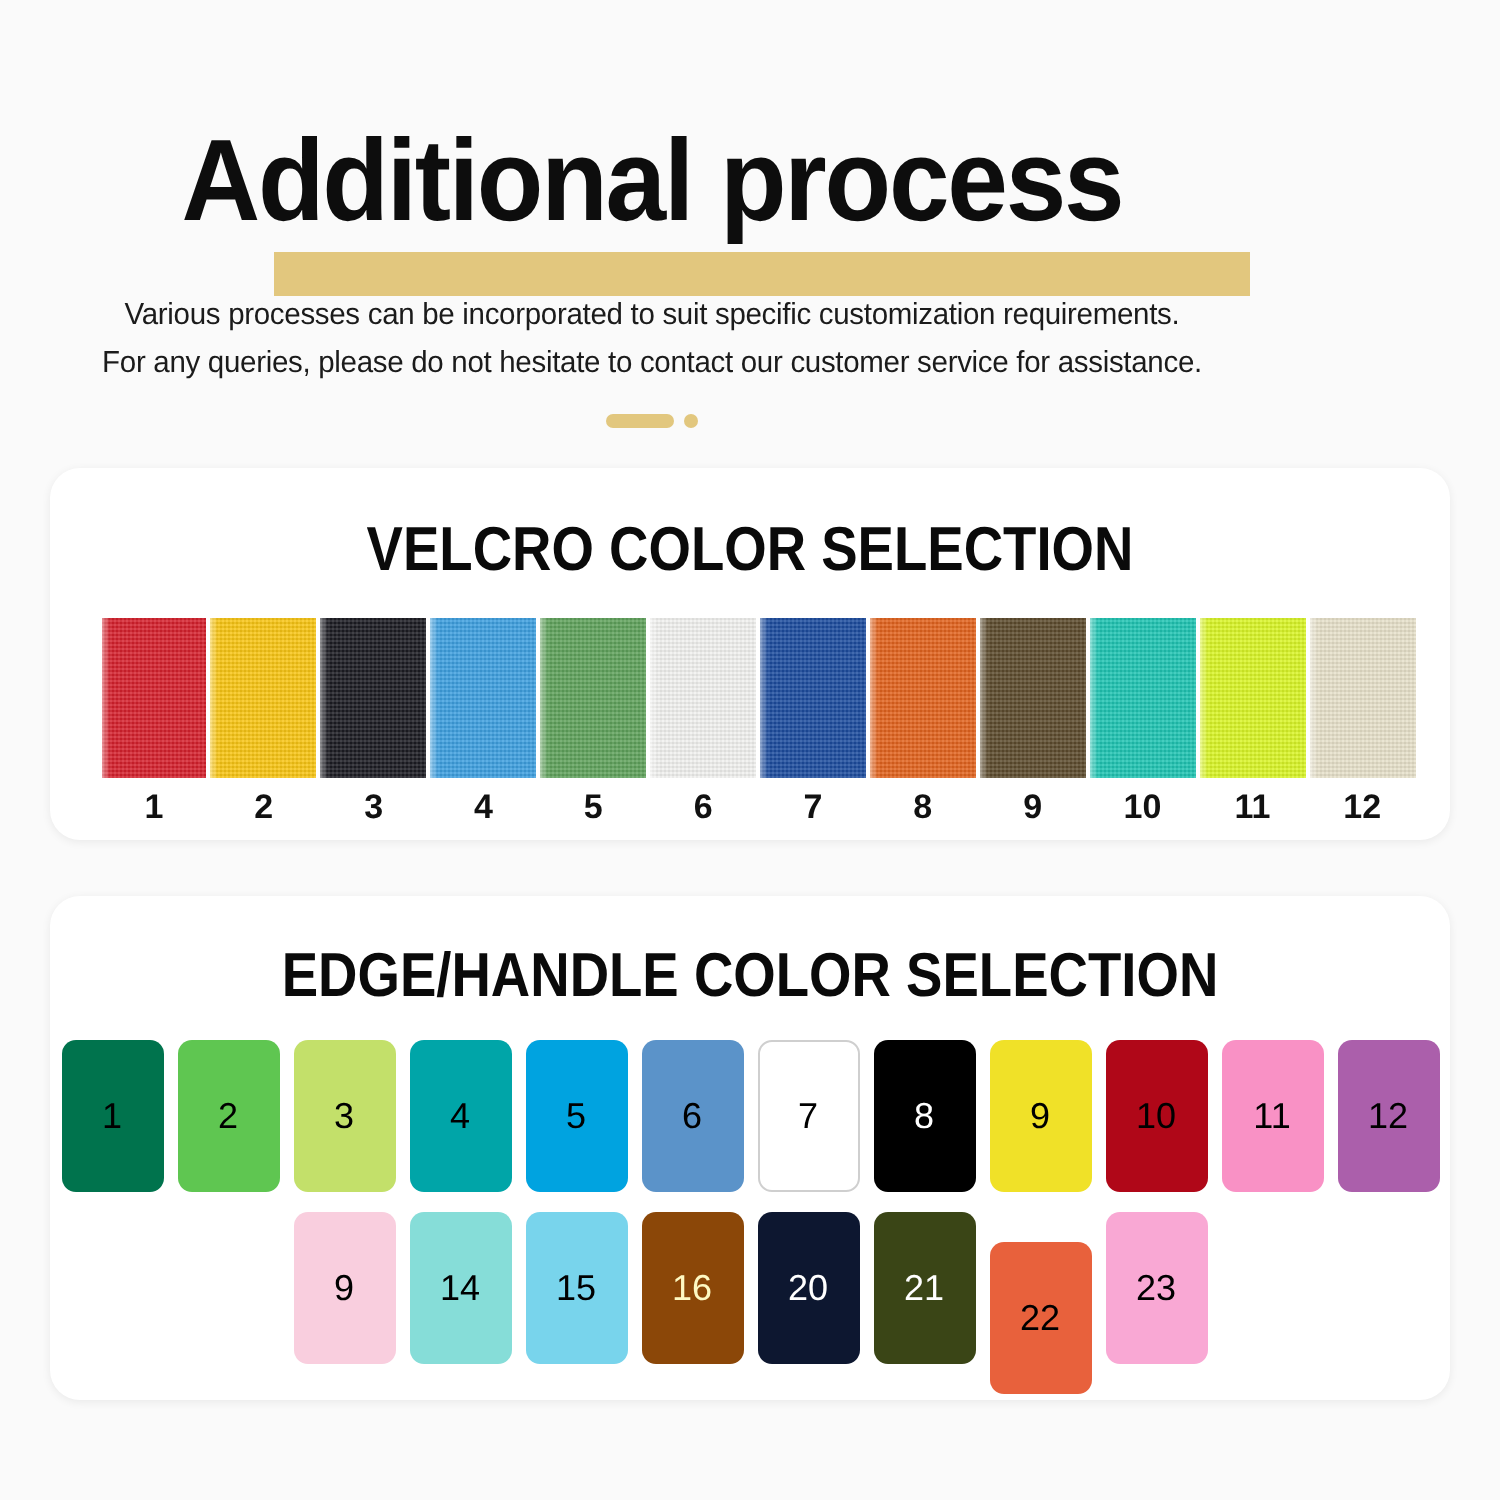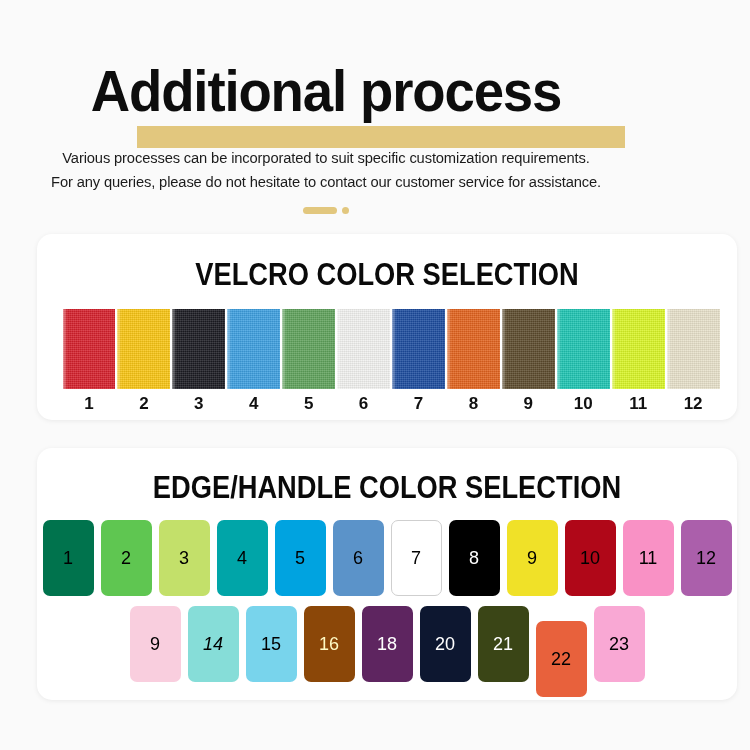--- a/index.html
+++ b/index.html
@@ -78,21 +78,21 @@
   .deco-dot {
     width: 7px;
     height: 7px;
     border-radius: 50%;
     background: #e2c77e;
   }
 
   
   .card {
     position: absolute;
-    left: 37px;
+    left: 25px;
     width: 700px;
     background: #ffffff;
     border-radius: 15px;
     box-shadow: 0 1px 5px rgba(0,0,0,0.07);
   }
 
   #card-velcro { top: 234px; height: 186px; }
   #card-edge   { top: 448px; height: 252px; }
 
   .card-title {
@@ -280,22 +280,21 @@
       <div class="edge-chip" style="background: rgb(91, 147, 201); color: rgb(0, 0, 0);">6</div>
       <div class="edge-chip" style="background: rgb(255, 255, 255); color: rgb(0, 0, 0); border: 1px solid rgb(207, 207, 207);">7</div>
       <div class="edge-chip" style="background: rgb(0, 0, 0); color: rgb(255, 255, 255);">8</div>
       <div class="edge-chip" style="background: rgb(240, 225, 40); color: rgb(0, 0, 0);">9</div>
       <div class="edge-chip" style="background: rgb(176, 7, 24); color: rgb(0, 0, 0);">10</div>
       <div class="edge-chip" style="background: rgb(249, 145, 197); color: rgb(0, 0, 0);">11</div>
       <div class="edge-chip" style="background: rgb(171, 95, 171); color: rgb(0, 0, 0);">12</div>
     </div>
   <div class="edge-row" id="edge-row-2">
       <div class="edge-chip" style="background: rgb(249, 206, 222); color: rgb(0, 0, 0);">9</div>
-      <div class="edge-chip" style="background: rgb(134, 221, 216); color: rgb(0, 0, 0); font-style: italic;">14</div>
+      <div class="edge-chip" style="background: rgb(134, 221, 216); color: rgb(0, 0, 0);">14</div>
       <div class="edge-chip" style="background: rgb(120, 212, 236); color: rgb(0, 0, 0);">15</div>
       <div class="edge-chip" style="background: rgb(139, 71, 8); color: #fef9c3;">16</div>
-      <div class="edge-chip" style="background: rgb(94, 37, 96); color: rgb(255, 255, 255);">18</div>
       <div class="edge-chip" style="background: rgb(13, 23, 48); color: rgb(255, 255, 255);">20</div>
       <div class="edge-chip" style="background: rgb(58, 69, 22); color: rgb(255, 255, 255);">21</div>
       <div class="edge-chip" style="background: rgb(232, 97, 60); color: rgb(0, 0, 0); margin-top: 15px;">22</div>
       <div class="edge-chip" style="background: #f9a8d4; color: rgb(0, 0, 0);">23</div>
     </div>
 </div>
 
 </body></html>

